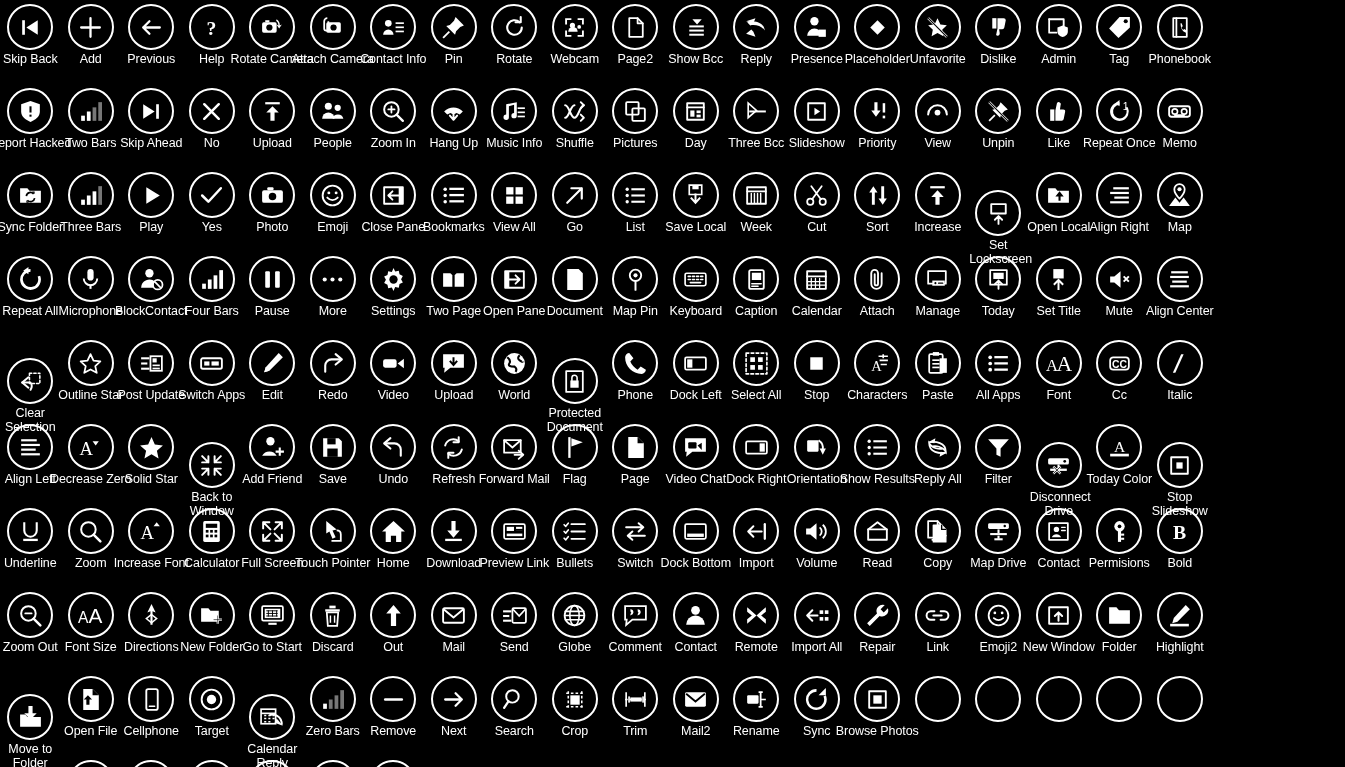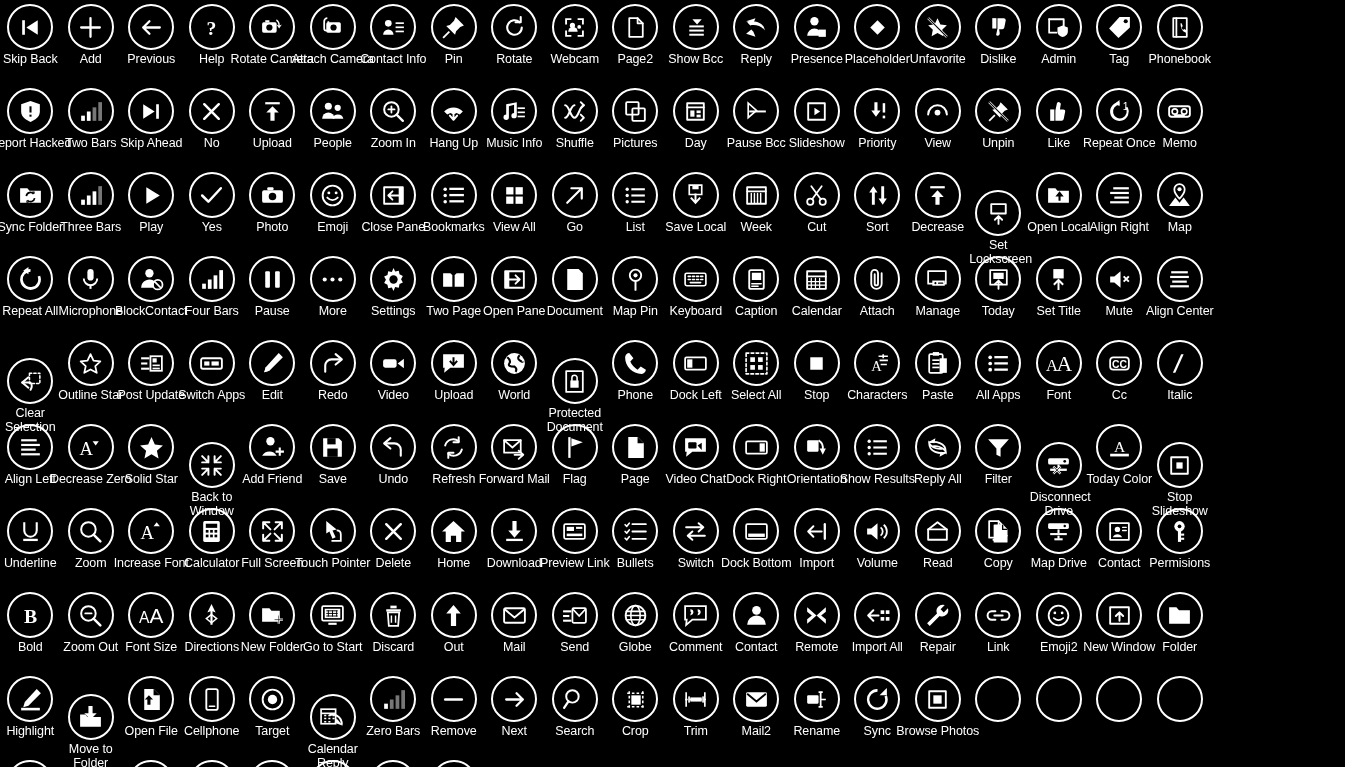--- a/index.html
+++ b/index.html
@@ -370,21 +370,21 @@
       </div>
       <div class="lbl">Day</div>
     </div>
     <div class="cell">
       <div class="ico">
         <svg width="27" height="27" viewBox="0 0 26 26" fill="#fff" stroke="none">
           <path d="M5 5 L13 12 L5 19z" fill="none" stroke="#fff" stroke-width="1.6"></path>
           <rect x="6" y="12" width="16" height="1.9"></rect>
         </svg>
       </div>
-      <div class="lbl">Pause Bcc</div>
+      <div class="lbl">Three Bcc</div>
     </div>
     <div class="cell">
       <div class="ico">
         <svg width="27" height="27" viewBox="0 0 26 26" fill="none" stroke="#fff" stroke-width="1.7" stroke-linecap="round" stroke-linejoin="round">
           <rect x="5" y="5" width="16" height="16" stroke-width="1.8"></rect>
           <path d="M11 9.5 L16.5 13 L11 16.5z" fill="#fff" stroke="none"></path>
         </svg>
       </div>
       <div class="lbl">Slideshow</div>
     </div>
@@ -602,21 +602,21 @@
       </div>
       <div class="lbl">Sort</div>
     </div>
     <div class="cell">
       <div class="ico">
         <svg width="27" height="27" viewBox="0 0 26 26" fill="#fff" stroke="none">
           <rect x="6" y="4" width="14" height="2.1"></rect>
           <path d="M13 8 L19 14.5 h-4 v7.5 h-4 v-7.5 h-4z"></path>
         </svg>
       </div>
-      <div class="lbl">Decrease</div>
+      <div class="lbl">Increase</div>
     </div>
     <div class="cell shift">
       <div class="ico">
         <svg width="27" height="27" viewBox="0 0 26 26" fill="none" stroke="#fff" stroke-width="1.7" stroke-linecap="round" stroke-linejoin="round">
           <rect x="6" y="4" width="14" height="9" stroke-width="1.8"></rect>
           <path d="M13 16 v7 M9.5 19 L13 15.5 L16.5 19" stroke-width="1.8"></path>
         </svg>
       </div>
       <div class="lbl wrap">Set Lockscreen</div>
     </div>
@@ -1297,28 +1297,20 @@
       <div class="ico">
         <svg width="27" height="27" viewBox="0 0 26 26" fill="#fff" stroke="none">
           <path d="M7 3 L7 15 L10 13 L13 20 L16 18.5 L13 12 L17 11z"></path>
           <path d="M17 12 c3 0 4 2 4 4 v6 h-9" fill="none" stroke="#fff" stroke-width="1.7"></path>
         </svg>
       </div>
       <div class="lbl">Touch Pointer</div>
     </div>
     <div class="cell">
       <div class="ico">
-        <svg width="27" height="27" viewBox="0 0 26 26" fill="none" stroke="#fff" stroke-width="1.7" stroke-linecap="round" stroke-linejoin="round">
-          <path d="M6 6 L20 20 M20 6 L6 20" stroke-width="2.4"></path>
-        </svg>
-      </div>
-      <div class="lbl">Delete</div>
-    </div>
-    <div class="cell">
-      <div class="ico">
         <svg width="27" height="27" viewBox="0 0 26 26" fill="#fff" stroke="none">
           <path d="M13 3 L24 13 h-3.5 v10 h-5 v-6 h-5 v6 h-5 V13 H2z"></path>
         </svg>
       </div>
       <div class="lbl">Home</div>
     </div>
     <div class="cell">
       <div class="ico">
         <svg width="27" height="27" viewBox="0 0 26 26" fill="#fff" stroke="none">
           <path d="M11 3 h4 v9 h4 l-6 7 -6-7 h4z"></path>

